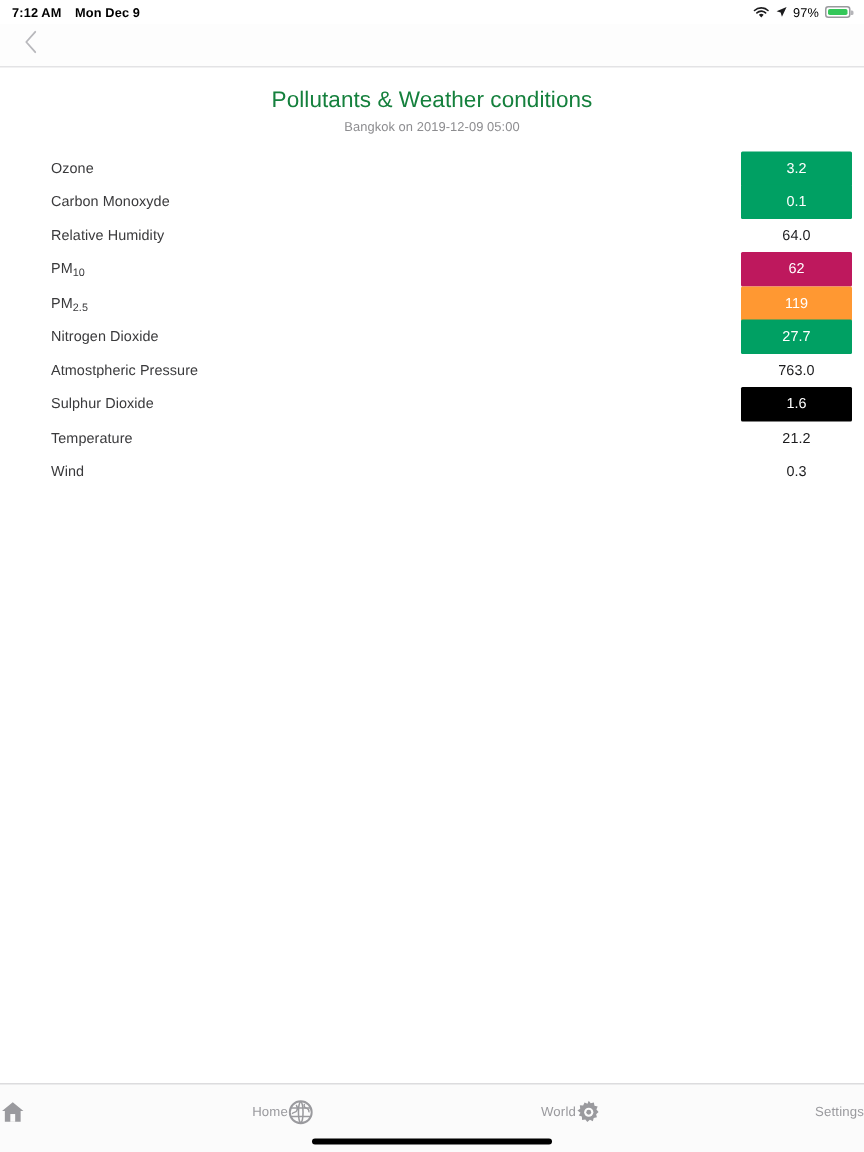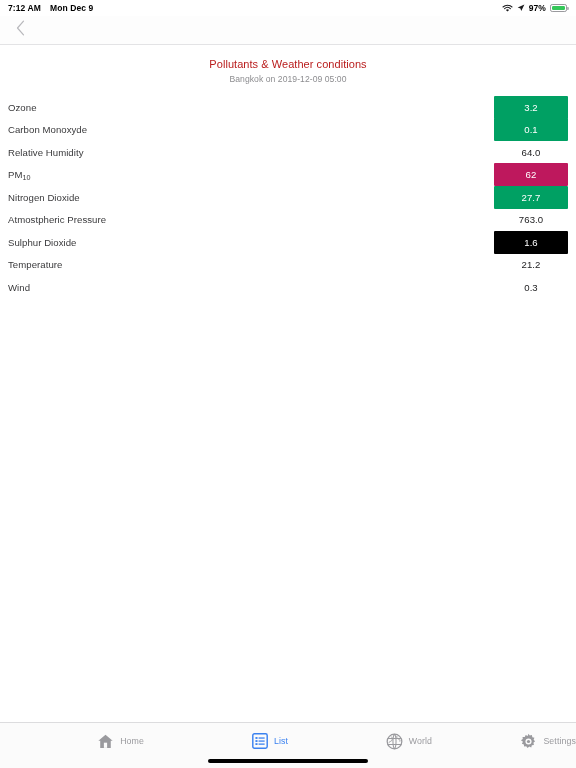--- a/index.html
+++ b/index.html
@@ -28,21 +28,21 @@
     justify-content: space-between;
     padding: 0 9px 0 8px;
     font-size: 8.5px;
     color: #000;
     letter-spacing: 0.1px;
   }
   .sb-left { display: flex; align-items: baseline; gap: 9px; }
   .sb-time { font-weight: 600; font-size: 8.5px; }
   .sb-date { font-weight: 600; font-size: 8.5px; }
   .sb-right { display: flex; align-items: center; gap: 4px; }
-  .sb-pct { font-weight: 700; font-size: 8.5px; }
+  .sb-pct { font-weight: 400; font-size: 8.5px; }
   .batt {
     position: relative;
     width: 17px; height: 8px;
     border: 1px solid #9a9a9e;
     border-radius: 2.2px;
     padding: 1px;
   }
   .batt::after {
     content: "";
     position: absolute;
@@ -75,22 +75,22 @@
     display: flex; align-items: center; justify-content: center;
     cursor: pointer;
   }
 
   
   .header {
     padding-top: 13px;
     text-align: center;
   }
   .page-title {
-    font-size: 11px;
-    color: #b91c1c;
+    font-size: 15px;
+    color: #15803d;
     letter-spacing: 0.05px;
     text-align: center;
   }
   .page-sub {
     margin-top: 4px;
     font-size: 8.6px;
     color: #8d8d90;
     letter-spacing: 0.05px;
   }
 
@@ -103,20 +103,21 @@
     height: 22.5px;
     display: flex;
     align-items: center;
     justify-content: space-between;
   }
   .row-label {
     font-size: 9.6px;
     color: #3a3a3c;
     white-space: nowrap;
     letter-spacing: 0.05px;
+    margin-left: 26px;
   }
   .row-label sub {
     font-size: 7.2px;
     vertical-align: baseline;
     position: relative;
     top: 2px;
   }
   .row-value {
     width: 74px;
     text-align: center;
@@ -139,21 +140,21 @@
     border-top: 0.5px solid #dcdcde;
     background: #fbfbfb;
     display: flex;
     align-items: flex-start;
     padding-top: 5px;
   }
   .tab {
     flex: 1 1 0;
     display: flex;
     align-items: center;
-    justify-content: flex-end;
+    justify-content: space-between;
     gap: 6px;
     cursor: pointer;
     height: 26px;
   }
   .tab-label {
     font-size: 8.8px;
     color: #9a9a9e;
     letter-spacing: 0.1px;
   }
   .tab.active .tab-label { color: #3b82f0; }
@@ -225,20 +226,24 @@
       </div>
       <div class="row">
         <div class="row-label">Relative Humidity</div>
         <div class="row-value">64.0</div>
       </div>
       <div class="row">
         <div class="row-label">PM<sub>10</sub></div>
         <div class="row-value badge" style="background: #be185d;">62</div>
       </div>
       <div class="row">
+        <div class="row-label">PM<sub>2.5</sub></div>
+        <div class="row-value badge" style="background: rgb(255, 152, 50);">119</div>
+      </div>
+      <div class="row">
         <div class="row-label">Nitrogen Dioxide</div>
         <div class="row-value badge" style="background: rgb(0, 160, 99);">27.7</div>
       </div>
       <div class="row">
         <div class="row-label">Atmostpheric Pressure</div>
         <div class="row-value">763.0</div>
       </div>
       <div class="row">
         <div class="row-label">Sulphur Dioxide</div>
         <div class="row-value badge" style="background: #000000;">1.6</div>
@@ -257,34 +262,20 @@
 
   <div class="tabbar">
       <div class="tab">
         <span class="icn">
           <svg width="17" height="17" viewBox="0 0 20 20">
       <path d="M10 2.2 1.6 9.1h2.2v8.4h12.4V9.1h2.2L10 2.2z" fill="#9a9a9e"></path>
       <rect x="8.1" y="11.4" width="3.8" height="6.1" fill="#fbfbfb"></rect>
     </svg>
         </span>
         <span class="tab-label">Home</span>
-      </div>
-      <div class="tab active">
-        <span class="icn">
-          <svg width="16" height="16" viewBox="0 0 20 20">
-      <rect x="1" y="1" width="18" height="18" rx="2" fill="none" stroke="#3b82f0" stroke-width="1.8"></rect>
-      <rect x="4.3" y="5.1" width="2.6" height="2.3" fill="#3b82f0"></rect>
-      <rect x="4.3" y="8.9" width="2.6" height="2.3" fill="#3b82f0"></rect>
-      <rect x="4.3" y="12.7" width="2.6" height="2.3" fill="#3b82f0"></rect>
-      <rect x="8.2" y="5.5" width="7.6" height="1.6" fill="#3b82f0"></rect>
-      <rect x="8.2" y="9.3" width="7.6" height="1.6" fill="#3b82f0"></rect>
-      <rect x="8.2" y="13.1" width="7.6" height="1.6" fill="#3b82f0"></rect>
-    </svg>
-        </span>
-        <span class="tab-label">List</span>
       </div>
       <div class="tab">
         <span class="icn">
           <svg width="17" height="17" viewBox="0 0 20 20">
       <circle cx="10" cy="10" r="8.6" fill="none" stroke="#9a9a9e" stroke-width="1.5"></circle>
       <path d="M10 1.4c2.4 2.3 2.4 14.9 0 17.2M10 1.4C7.6 3.7 7.6 16.3 10 18.6" fill="none" stroke="#9a9a9e" stroke-width="1.2"></path>
       <path d="M2 6.6h16M2 13.4h16" fill="none" stroke="#9a9a9e" stroke-width="1.2"></path>
       <path d="M6.4 4.3c1.1 1.4 1.3 3.2.4 4.6-.8 1.3-2.7 1.1-3.6 2.3" fill="none" stroke="#9a9a9e" stroke-width="1.1"></path>
       <path d="M13 3.4c-.9 1.7 0 3 1.3 3.4 1.4.4 2.6 1.8 2 3.3" fill="none" stroke="#9a9a9e" stroke-width="1.1"></path>
     </svg>

